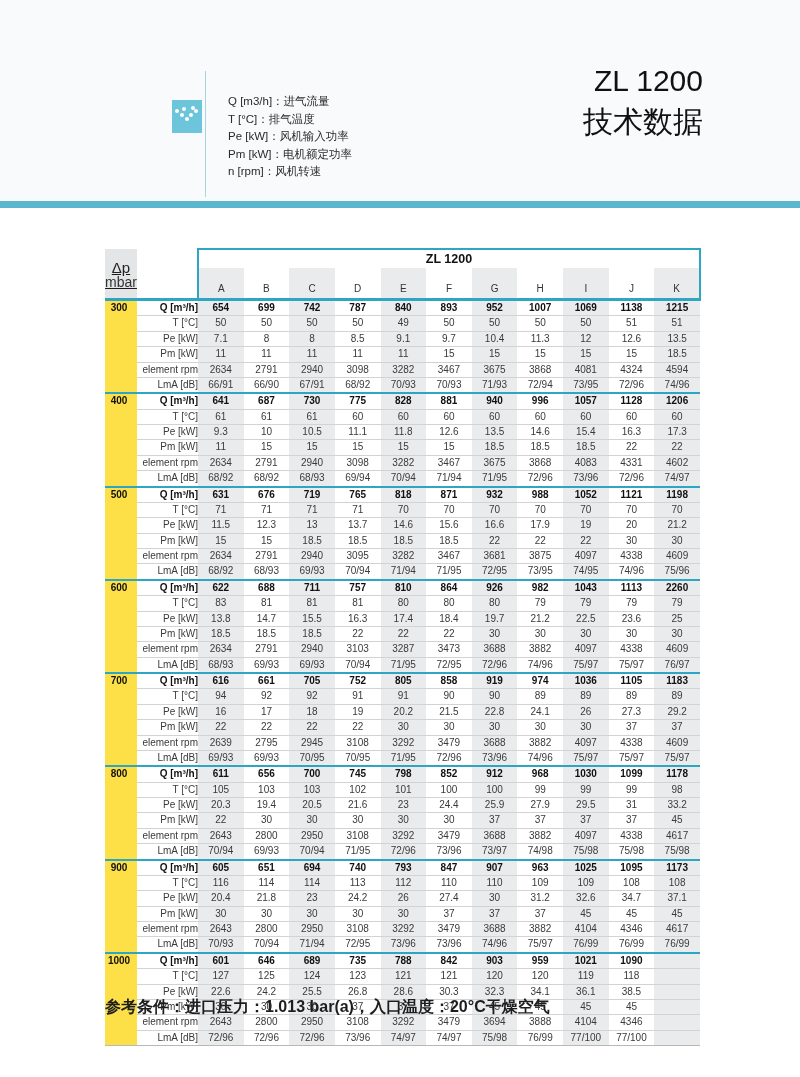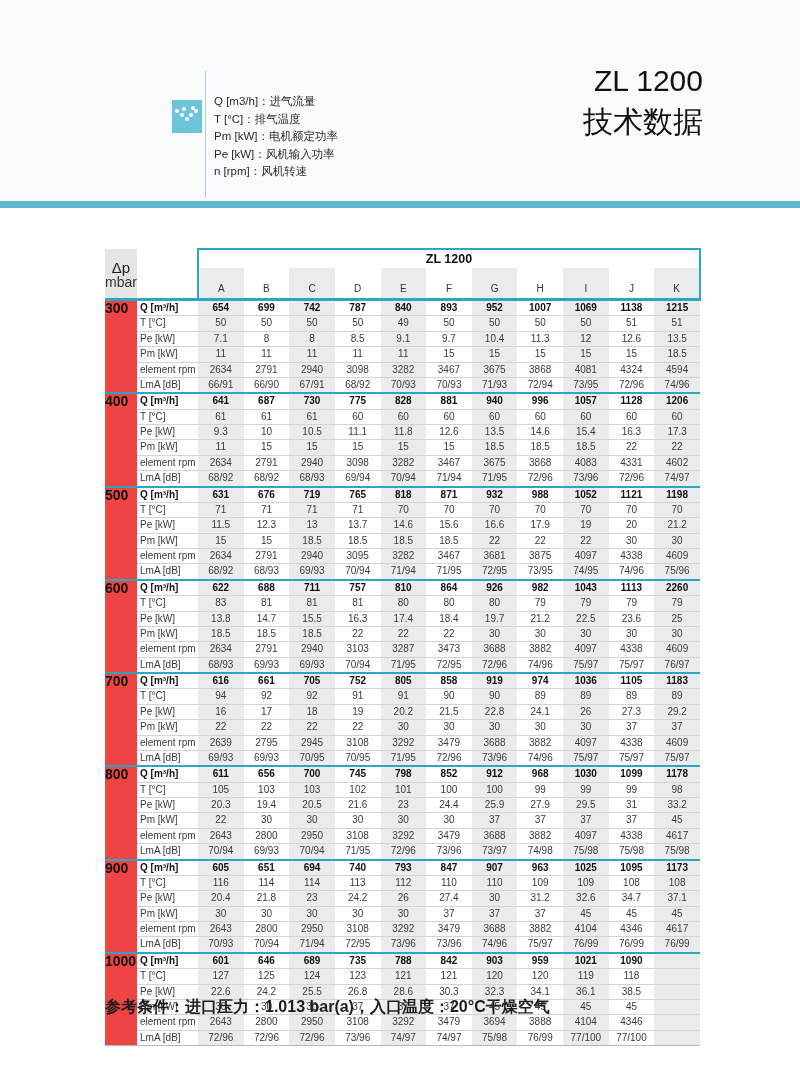--- a/index.html
+++ b/index.html
@@ -6,43 +6,43 @@
   .sheet{
     position:relative;width:800px;height:1077px;overflow:hidden;
     font-family:"Liberation Sans","DejaVu Sans",sans-serif;
     background:#ffffff;color:#1a1a1a;
   }
   
   .head-band{position:absolute;left:0;top:0;width:800px;height:201px;background:#f8fafb;}
   .logo{position:absolute;left:172px;top:100px;width:30px;height:33px;background:#6cc5db;}
   .logo i{position:absolute;width:4px;height:4px;border-radius:50%;background:#ffffff;}
   .vline{position:absolute;left:205px;top:71px;width:1px;height:126px;background:#a9d3e0;}
-  .legend{position:absolute;left:214px;top:93px;font-size:11.5px;line-height:17.5px;color:#2b2b2b;font-weight:500;white-space:nowrap;}
+  .legend{position:absolute;left:228px;top:93px;font-size:11.5px;line-height:17.5px;color:#2b2b2b;font-weight:500;white-space:nowrap;}
   .doc-title{position:absolute;right:97px;top:60px;text-align:right;font-size:30px;line-height:41px;color:#111;font-weight:500;white-space:nowrap;}
   .teal-bar{position:absolute;left:0;top:201px;width:800px;height:7px;background:#5ab7cd;}
   
   .tbl-wrap{position:absolute;left:105px;top:248px;}
   table{border-collapse:collapse;table-layout:fixed;width:596px;}
   col.c-dp{width:32px;} col.c-lbl{width:61px;}
   th,td{padding:0;margin:0;white-space:nowrap;font-weight:normal;}
-  th.dp-head{background:#e3e5e6;vertical-align:middle;text-align:center;border-bottom:3px solid #2fa5c4;}
+  th.dp-head{background:#e3e5e6;vertical-align:middle;text-align:center;border-bottom:3px solid #2fa5c4;text-decoration:underline;}
   th.dp-head .dp{font-size:15px;color:#222;line-height:17px;}
   th.dp-head .mbar{font-size:14px;color:#333;line-height:12px;}
   th.spacer{background:transparent;border-bottom:3px solid #2fa5c4;}
   th.model{height:18px;font-size:12.5px;font-weight:bold;text-align:center;vertical-align:middle;color:#111;
            border-top:2px solid #2fa5c4;border-left:2px solid #2fa5c4;border-right:2px solid #2fa5c4;background:#fff;}
   tr.letters th{height:26px;font-size:10px;color:#333;text-align:center;vertical-align:bottom;
                 padding-bottom:4px;border-bottom:3px solid #2fa5c4;background:#fff;}
   tr.letters th.shade{background:#e9ebec;}
   tr.letters th.box-l{border-left:2px solid #2fa5c4;}
   tr.letters th.box-r{border-right:2px solid #2fa5c4;}
   tbody td{height:14.37px;line-height:14.37px;font-size:10px;color:#3a3a3a;}
-  td.dpv{background:#ef4444;text-align:left;padding-right:4px;vertical-align:top;
-         font-weight:bold;font-size:14px;color:#111;line-height:14.37px;}
-  td.lbl{text-align:left;padding-left:3px;background:#fff;}
+  td.dpv{background:#fde047;text-align:center;padding-right:4px;vertical-align:top;
+         font-weight:bold;font-size:10px;color:#111;line-height:14.37px;}
+  td.lbl{text-align:right;padding-left:3px;background:#fff;}
   td.val{text-align:center;}
   td.val.shade{background:#e9ebec;}
   tr.qrow td.lbl, tr.qrow td.val{font-weight:bold;color:#111;}
   td.thin{border-top:1px solid #d3d3d3;}
   td.g-end{border-bottom:2.5px solid #2fa5c4;}
   td.g-last{border-bottom:1px solid #b8b8b8;}
   
   .footnote{position:absolute;left:105px;top:997px;font-size:16px;font-weight:600;color:#1d1d1d;white-space:nowrap;}
 </style>
 </head>
@@ -59,22 +59,22 @@
     <i style="left:17px;top:13px"></i>
     <i style="left:22px;top:9px"></i>
     <i style="left:10px;top:7px"></i>
     <i style="left:19px;top:6px"></i>
   </div>
   <div class="vline"></div>
 
   <div class="legend">
     <div>Q [m3/h]：进气流量</div>
     <div>T [°C]：排气温度</div>
+    <div>Pe [kW]：风机输入功率</div>
     <div>Pm [kW]：电机额定功率</div>
-    <div>Pe [kW]：风机输入功率</div>
     <div>n [rpm]：风机转速</div>
   </div>
 
   <div class="doc-title">
     <div>ZL 1200</div>
     <div>技术数据</div>
   </div>
 
   <div class="teal-bar"></div>
 

